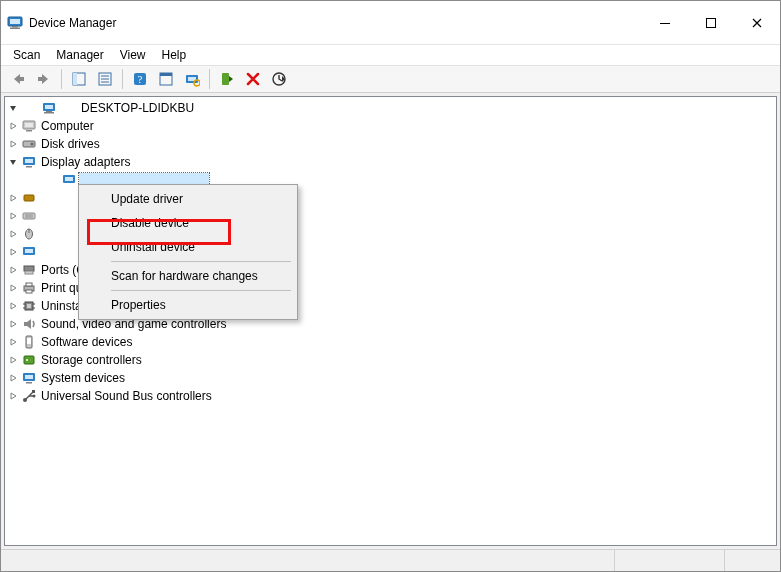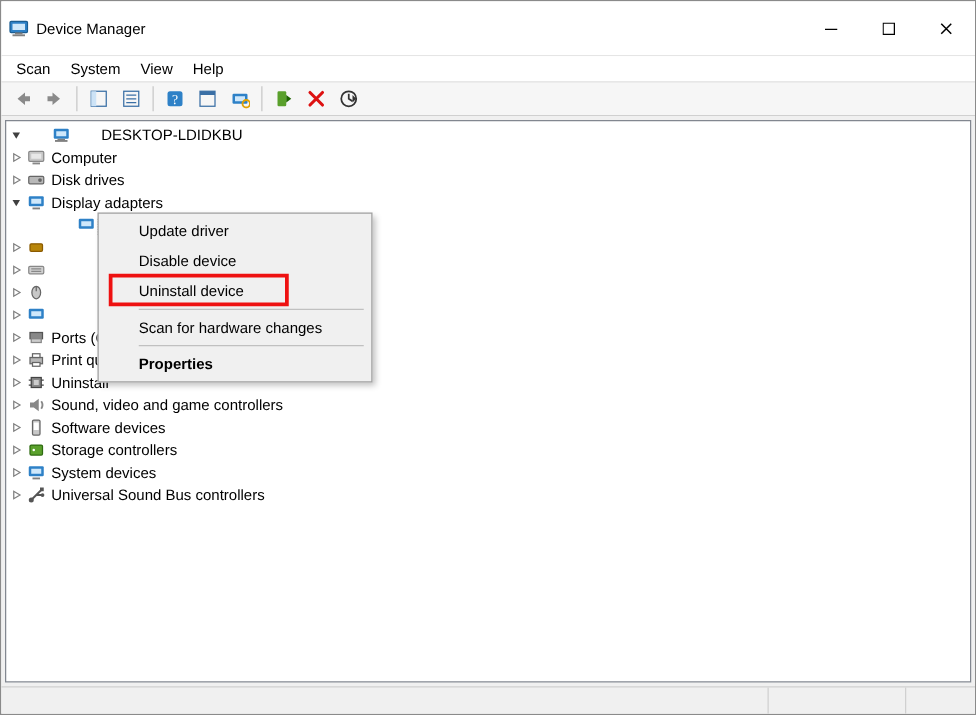--- a/index.html
+++ b/index.html
@@ -137,21 +137,21 @@
     display:flex;
     align-items:center;
     padding: 0 30px 0 30px;
     position:relative;
     cursor:default;
   }
   .context-menu .cm-sep {
     height:1px; background:#c0c0c0;
     margin: 2px 4px 2px 30px;
   }
-  .context-menu .cm-item.bold { font-weight:700; }
+  .context-menu .cm-item.bold { font-weight:400; }
 
   .highlight-box {
     position:absolute;
     border: 3px solid #e11;
     pointer-events:none;
     z-index: 20;
   }
 
   
   .statusbar {
@@ -199,21 +199,21 @@
   </div>
   <div class="win-btn close">
     <svg width="10" height="10" viewBox="0 0 10 10">
         <path d="M1 1 L9 9 M9 1 L1 9" stroke="#000" stroke-width="1.2"></path>
       </svg>
   </div>
 </div>
 
 <div class="menubar">
   <div class="menu-item">Scan</div>
-  <div class="menu-item">System</div>
+  <div class="menu-item">Manager</div>
   <div class="menu-item">View</div>
   <div class="menu-item">Help</div>
 </div>
 
 <div class="toolbar">
   <div class="tool-btn">
     <svg width="16" height="16" viewBox="0 0 16 16">
         <path d="M10 3 L4 8 L10 13 L10 10 L14 10 L14 6 L10 6 Z" fill="#8a8a8a"></path>
       </svg>
   </div>
@@ -537,21 +537,21 @@
               <path d="M8 8 L12 8" stroke="#555" stroke-width="1.5"></path>
               <rect x="11" y="2" width="3" height="3" fill="#555"></rect>
               <circle cx="13" cy="8" r="1.5" fill="#555"></circle>
             </svg>
           </span>
         <span class="label">Universal Sound Bus controllers</span>
       </div>
 
     </div>
 
-    <div class="context-menu" style="left:73px; top:73px; width:220px;">
+    <div class="context-menu" style="left:73px; top:87px; width:220px;">
       <div class="cm-item">
           <span>Update driver</span>
         </div>
       <div class="cm-item">
           <span>Disable device</span>
         </div>
       <div class="cm-item">
           <span>Uninstall device</span>
         </div>
       <div class="cm-sep"></div>

